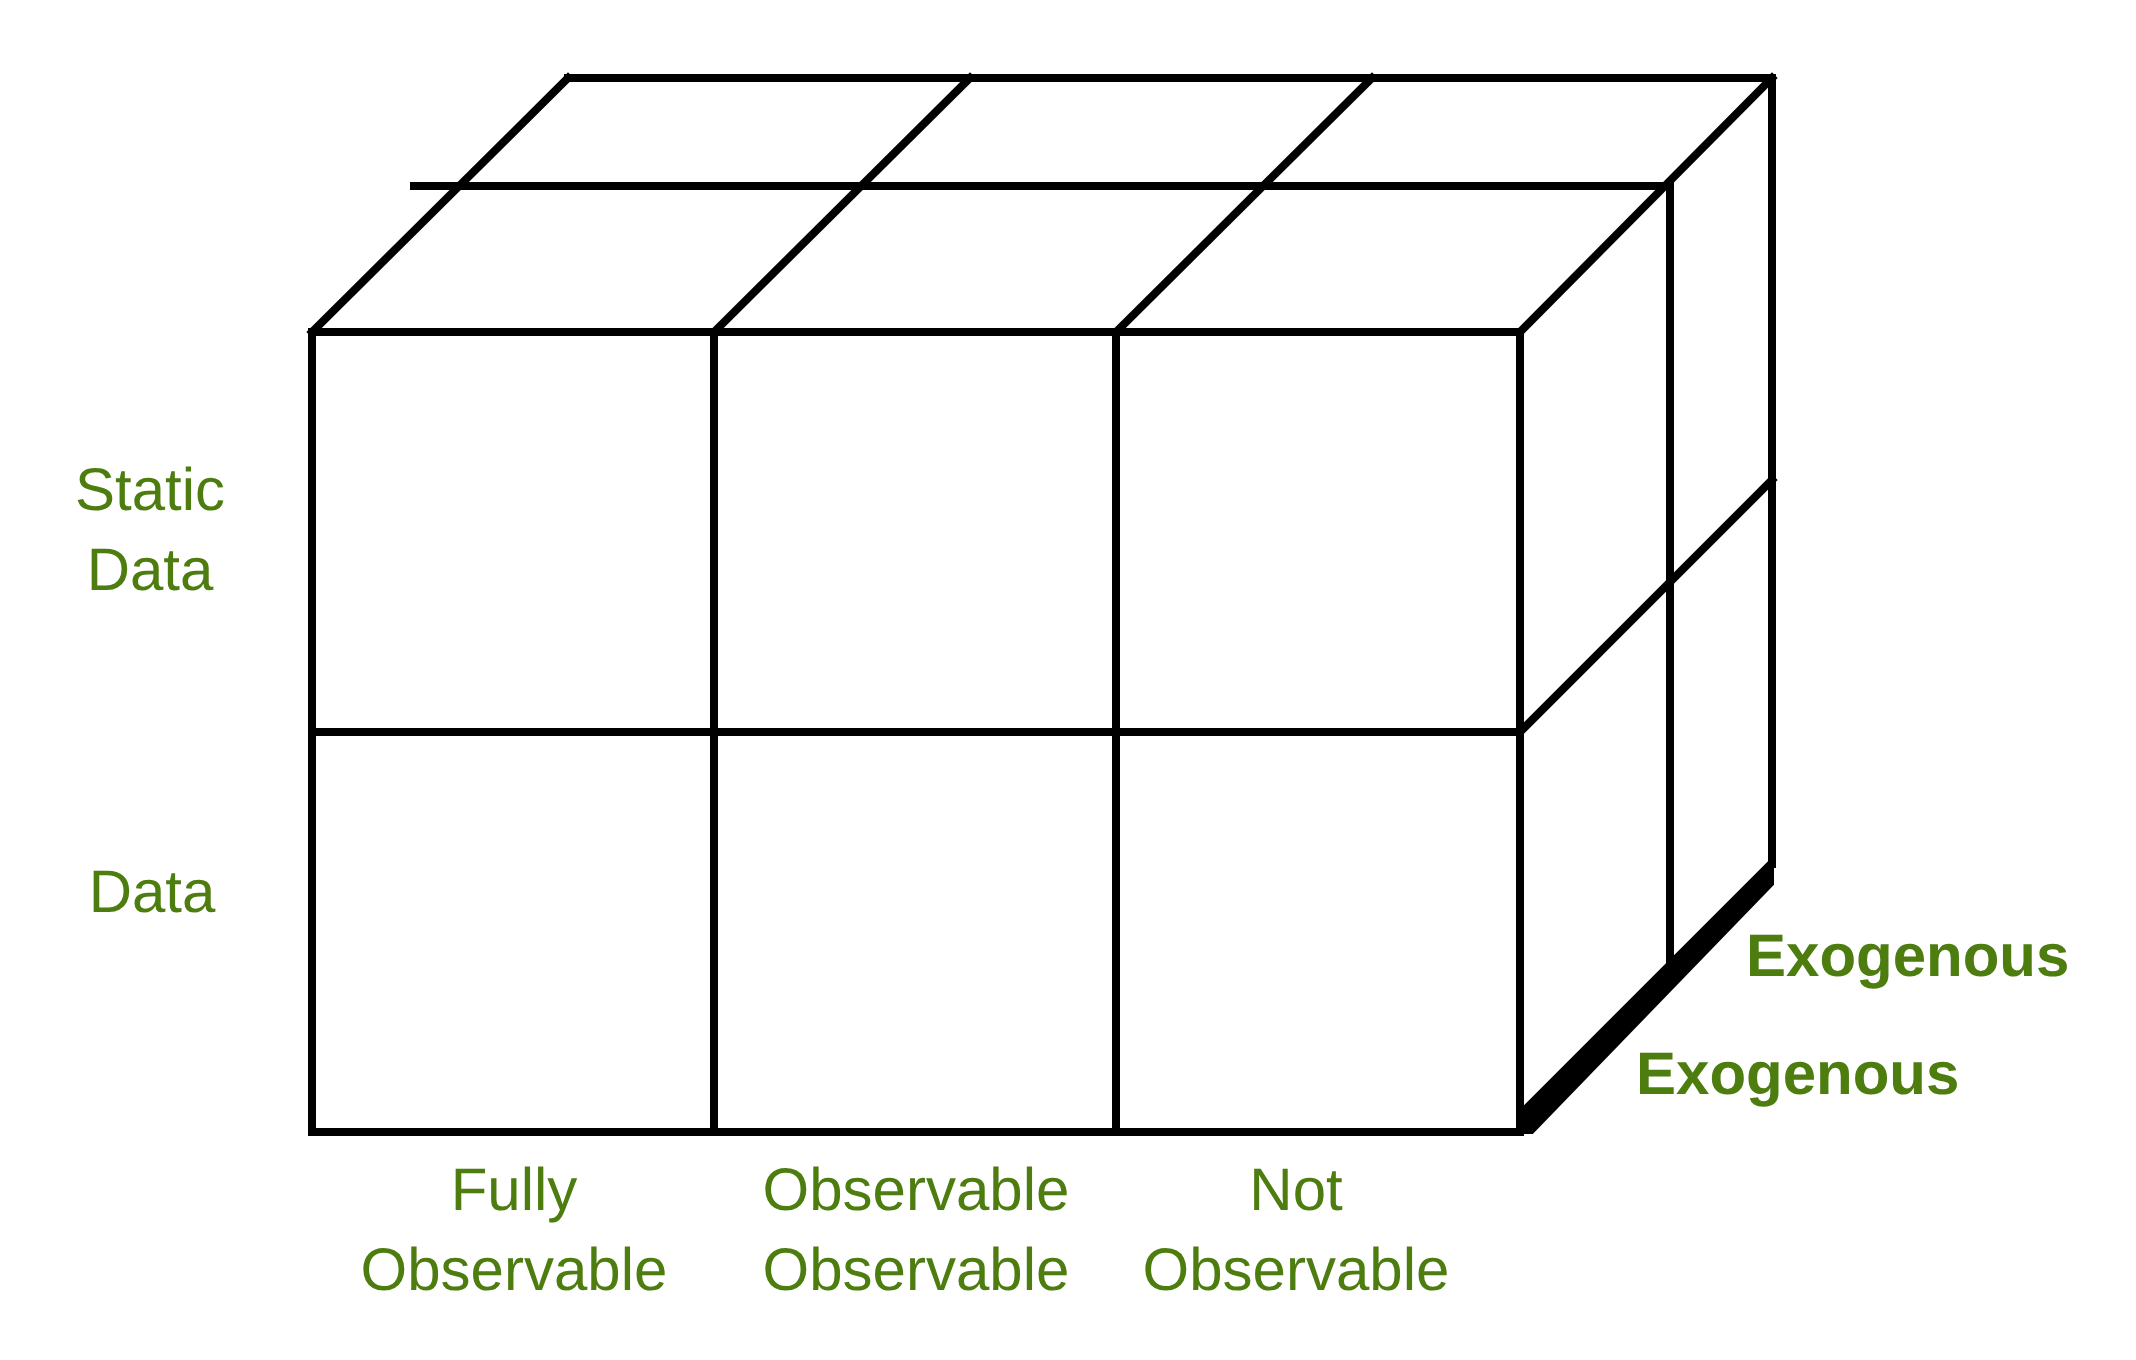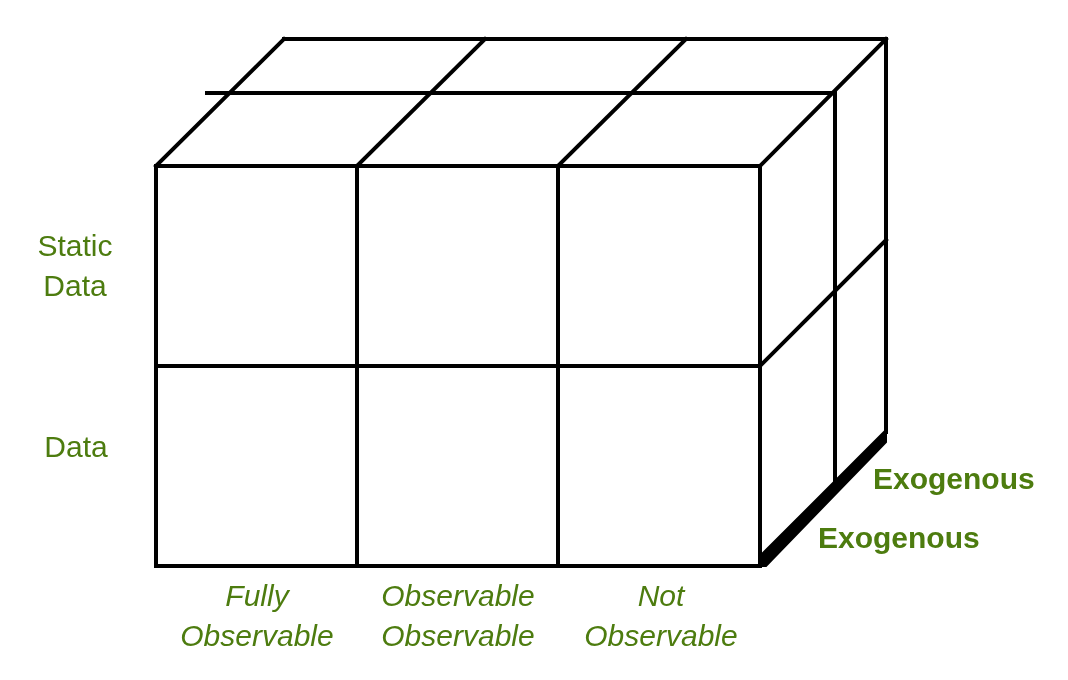--- a/index.html
+++ b/index.html
@@ -1,20 +1,20 @@
 <!DOCTYPE html>
 <html><head>
   <meta charset="utf-8">
   <style>
     html, body { margin: 0; padding: 0; background: #ffffff; }
     body { width: 1068px; height: 680px; position: relative; overflow: hidden; font-family: "Liberation Sans", sans-serif; }
     svg.cube { position: absolute; left: 0; top: 0; }
     .lbl { position: absolute; color: #4d7c0f; text-align: center; line-height: 40px; font-size: 30px; font-family: "Liberation Sans", sans-serif; }
     .lbl-row { width: 150px; }
-    .lbl-col { width: 200px; font-style: italic; }
+    .lbl-col { width: 200px; }
     .lbl-depth { font-weight: bold; font-size: 30px; text-align: right; white-space: nowrap; }
   </style>
 </head>
 <body>
 
 <svg class="cube" width="1068" height="680" viewBox="0 0 1068 680">
   <g fill="none" stroke="#000" stroke-linecap="square" stroke-linejoin="miter">
 
     <g stroke-width="4">
       <rect x="156" y="166" width="604" height="400"></rect>
@@ -51,19 +51,19 @@
 </div>
 
 <div class="lbl lbl-col" style="left:157px; top:576px;">
   <div>Fully</div>
   <div>Observable</div>
 </div>
 <div class="lbl lbl-col" style="left:358px; top:576px;">
   <div>Observable</div>
   <div>Observable</div>
 </div>
-<div class="lbl lbl-col" style="left:561px; top:576px;">
+<div class="lbl lbl-col" style="left:548px; top:576px;">
   <div>Not</div>
   <div>Observable</div>
 </div>
 
 <div class="lbl lbl-depth" style="left:873px; top:459px;">Exogenous</div>
 <div class="lbl lbl-depth" style="left:818px; top:518px;">Exogenous</div>
 
 </body></html>

